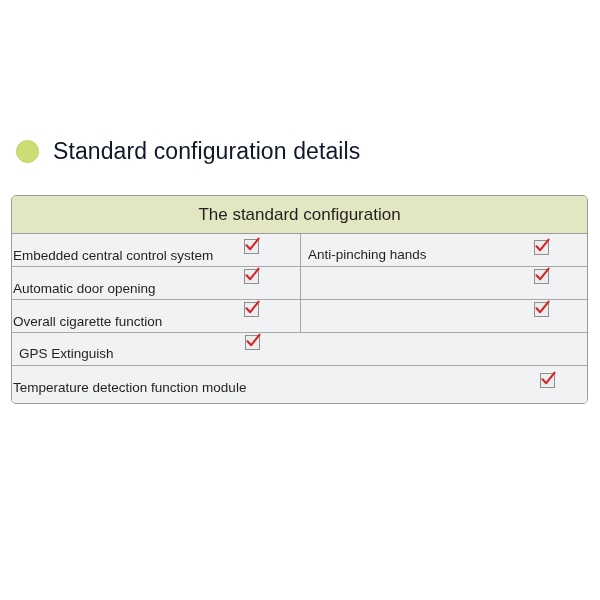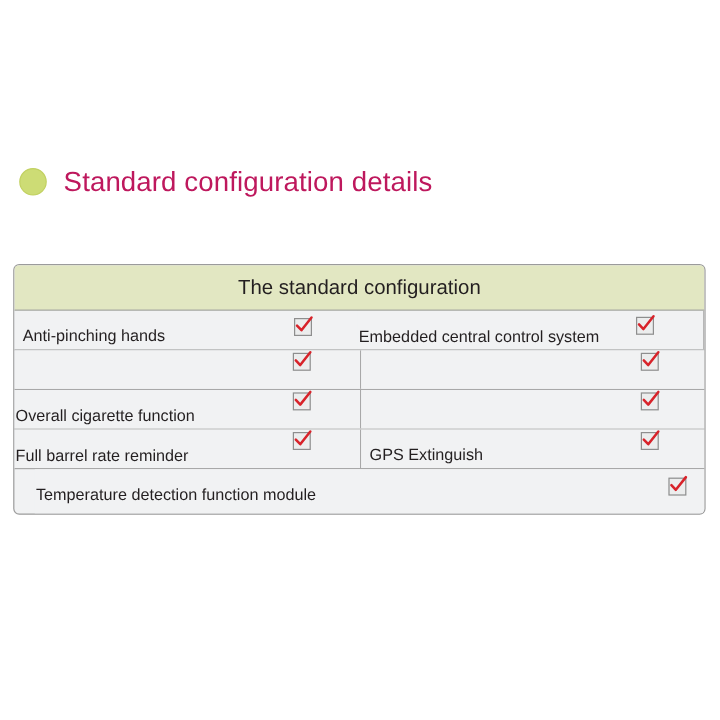--- a/index.html
+++ b/index.html
@@ -28,30 +28,30 @@
     width: 21px;
     height: 21px;
     border-radius: 50%;
     background: #cddc75;
     border: 1px solid #c2d162;
     flex: 0 0 auto;
   }
   #heading-text {
     margin-left: 14px;
     font-size: 23px;
-    color: #be185d;
+    color: #0f172a;
     letter-spacing: 0.1px;
     white-space: nowrap;
   }
 
   
   #config-table {
     position: absolute;
     left: 11px;
-    top: 220px;
+    top: 195px;
     width: 577px;
     border: 1px solid #9b9b9b;
     border-radius: 5px;
     box-sizing: border-box;
     overflow: hidden;
     background: #f1f2f3;
   }
 
   .table-header {
     height: 37px;
@@ -84,21 +84,20 @@
   }
   .tcell.left {
     width: 289px;
     border-right: 1px solid #a8a8a8;
   }
   .tcell.right {
     width: 286px;
   }
   .tcell.full {
     width: 575px;
-    margin-left: 17px;
   }
 
   .cell-label {
     position: absolute;
     font-size: 13.5px;
     color: #231f20;
     white-space: nowrap;
   }
   .tcell.left .cell-label {
     left: 1px;
@@ -158,40 +157,41 @@
   <span id="heading-text">Standard configuration details</span>
 </div>
 
 <div id="config-table">
 
   <div class="table-header">
     <span class="table-header-text">The standard configuration</span>
   </div>
 
   <div class="trow first">
-    <div class="tcell right">
-      <span class="cell-label">Anti-pinching hands</span>
-      <span class="checkbox">
-        <svg viewBox="0 0 17 17">
-            <path d="M2.5 8.3 L6.2 12.2 L14.6 1.6" fill="none" stroke="#d8232a" stroke-width="2.1" stroke-linecap="round" stroke-linejoin="round"></path>
-          </svg>
-      </span>
-    </div>
     <div class="tcell left">
       <span class="cell-label">Embedded central control system</span>
       <span class="checkbox">
         <svg viewBox="0 0 17 17">
             <path d="M2.5 8.3 L6.2 12.2 L14.6 1.6" fill="none" stroke="#d8232a" stroke-width="2.1" stroke-linecap="round" stroke-linejoin="round"></path>
           </svg>
       </span>
     </div>
+    <div class="tcell right">
+      <span class="cell-label">Anti-pinching hands</span>
+      <span class="checkbox">
+        <svg viewBox="0 0 17 17">
+            <path d="M2.5 8.3 L6.2 12.2 L14.6 1.6" fill="none" stroke="#d8232a" stroke-width="2.1" stroke-linecap="round" stroke-linejoin="round"></path>
+          </svg>
+      </span>
+    </div>
   </div>
 
   <div class="trow">
     <div class="tcell left">
+      <span class="cell-label">Automatic door opening</span>
       <span class="checkbox">
         <svg viewBox="0 0 17 17">
             <path d="M2.5 8.3 L6.2 12.2 L14.6 1.6" fill="none" stroke="#d8232a" stroke-width="2.1" stroke-linecap="round" stroke-linejoin="round"></path>
           </svg>
       </span>
     </div>
     <div class="tcell right">
       <span class="checkbox">
         <svg viewBox="0 0 17 17">
             <path d="M2.5 8.3 L6.2 12.2 L14.6 1.6" fill="none" stroke="#d8232a" stroke-width="2.1" stroke-linecap="round" stroke-linejoin="round"></path>
@@ -212,28 +212,20 @@
     <div class="tcell right">
       <span class="checkbox">
         <svg viewBox="0 0 17 17">
             <path d="M2.5 8.3 L6.2 12.2 L14.6 1.6" fill="none" stroke="#d8232a" stroke-width="2.1" stroke-linecap="round" stroke-linejoin="round"></path>
           </svg>
       </span>
     </div>
   </div>
 
   <div class="trow">
-    <div class="tcell left">
-      <span class="cell-label">Full barrel rate reminder</span>
-      <span class="checkbox">
-        <svg viewBox="0 0 17 17">
-            <path d="M2.5 8.3 L6.2 12.2 L14.6 1.6" fill="none" stroke="#d8232a" stroke-width="2.1" stroke-linecap="round" stroke-linejoin="round"></path>
-          </svg>
-      </span>
-    </div>
     <div class="tcell right">
       <span class="cell-label">GPS Extinguish</span>
       <span class="checkbox">
         <svg viewBox="0 0 17 17">
             <path d="M2.5 8.3 L6.2 12.2 L14.6 1.6" fill="none" stroke="#d8232a" stroke-width="2.1" stroke-linecap="round" stroke-linejoin="round"></path>
           </svg>
       </span>
     </div>
   </div>
 

